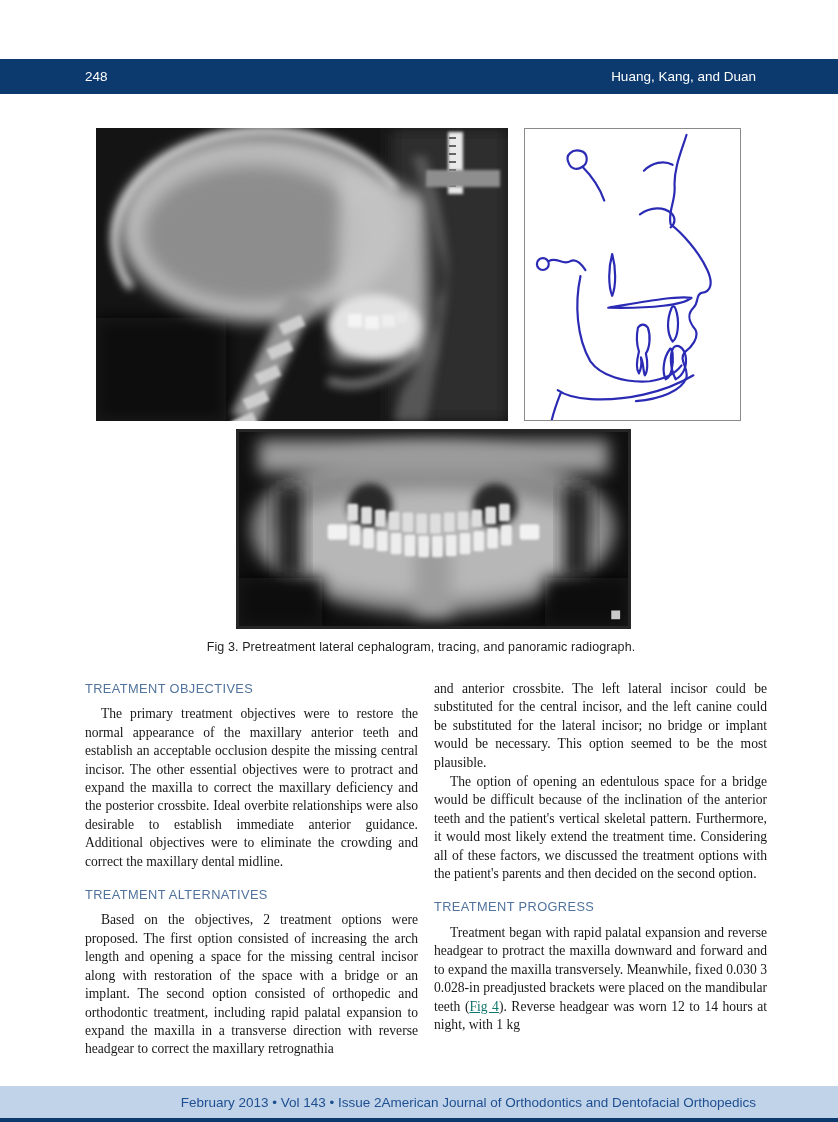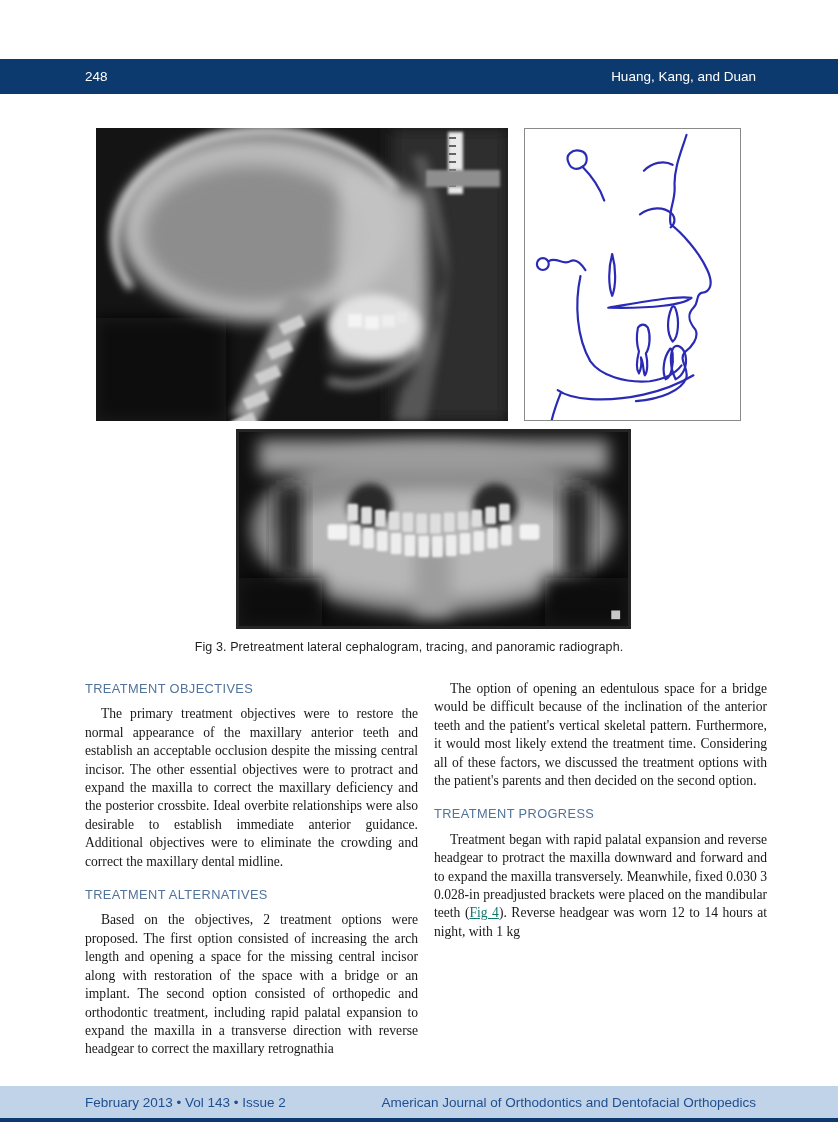--- a/index.html
+++ b/index.html
@@ -20,21 +20,21 @@
   .ceph-img{position:absolute;left:96px;top:128px;width:412px;height:293px;display:block;}
   .tracing-img{
     position:absolute;left:524px;top:128px;width:217px;height:293px;display:block;
     background:#ffffff;border:1px solid #8a8a8a;box-sizing:border-box;
   }
   .pano-img{
     position:absolute;left:236px;top:429px;width:395px;height:200px;display:block;
     border:3px solid #262626;box-sizing:border-box;background:#0f0f0f;
   }
   .fig-caption{
-    position:absolute;left:68px;top:640px;width:682px;
+    position:absolute;left:80px;top:640px;width:682px;
     text-align:center;font-size:12.5px;color:#1f1f1f;letter-spacing:.1px;
   }
   
   .columns{
     position:absolute;left:85px;top:680px;width:683px;
     display:flex;gap:16px;
     font-family:"Liberation Serif",serif;font-size:13.6px;line-height:18.4px;
     color:#171717;
   }
   .col{width:333px;}
@@ -43,21 +43,21 @@
     color:#51739c;letter-spacing:.4px;margin:0 0 7px 0;font-weight:400;
   }
   .sec-heading.spaced{margin-top:15px;}
   .columns p{margin:0 0 1px 0;text-align:justify;}
   .columns p.indent{text-indent:16px;}
   .fig-link{color:#0f766e;cursor:pointer;text-decoration:underline;}
   
   .footer-bar{
     position:absolute;left:0;top:1086px;width:838px;height:36px;
     background:#c1d3e8;border-bottom:4px solid #0c3a6e;box-sizing:border-box;
-    display:flex;align-items:center;justify-content:space-between;
+    display:flex;align-items:center;justify-content:flex-end;
     padding:0 82px 0 85px;color:#1d4f91;font-size:13.5px;
   }
 </style>
 </head>
 <body>
 
 <div class="header-bar">
   <span>248</span>
   <span>Huang, Kang, and Duan</span>
 </div>
@@ -209,20 +209,21 @@
 <div class="fig-caption">Fig 3. Pretreatment lateral cephalogram, tracing, and panoramic radiograph.</div>
 
 <div class="columns">
   <div class="col">
     <h2 class="sec-heading">TREATMENT OBJECTIVES</h2>
     <p class="indent">The primary treatment objectives were to restore the normal appearance of the maxillary anterior teeth and establish an acceptable occlusion despite the missing central incisor. The other essential objectives were to protract and expand the maxilla to correct the maxillary deficiency and the posterior crossbite. Ideal overbite relationships were also desirable to establish immediate anterior guidance. Additional objectives were to eliminate the crowding and correct the maxillary dental midline.</p>
     <h2 class="sec-heading spaced">TREATMENT ALTERNATIVES</h2>
     <p class="indent">Based on the objectives, 2 treatment options were proposed. The first option consisted of increasing the arch length and opening a space for the missing central incisor along with restoration of the space with a bridge or an implant. The second option consisted of orthopedic and orthodontic treatment, including rapid palatal expansion to expand the maxilla in a transverse direction with reverse headgear to correct the maxillary retrognathia</p>
   </div>
   <div class="col">
+    <p>and anterior crossbite. The left lateral incisor could be substituted for the central incisor, and the left canine could be substituted for the lateral incisor; no bridge or implant would be necessary. This option seemed to be the most plausible.</p>
     <p class="indent">The option of opening an edentulous space for a bridge would be difficult because of the inclination of the anterior teeth and the patient's vertical skeletal pattern. Furthermore, it would most likely extend the treatment time. Considering all of these factors, we discussed the treatment options with the patient's parents and then decided on the second option.</p>
     <h2 class="sec-heading spaced">TREATMENT PROGRESS</h2>
     <p class="indent"><span>Treatment began with rapid palatal expansion and reverse headgear to protract the maxilla downward and forward and to expand the maxilla transversely. Meanwhile, fixed 0.030 3 0.028-in preadjusted brackets were placed on the mandibular teeth (</span><span class="fig-link">Fig 4</span><span>). Reverse headgear was worn 12 to 14 hours at night, with 1 kg</span></p>
   </div>
 </div>
 
 <div class="footer-bar">
   <span>February 2013 • Vol 143 • Issue 2</span>
   <span>American Journal of Orthodontics and Dentofacial Orthopedics</span>
 </div>

